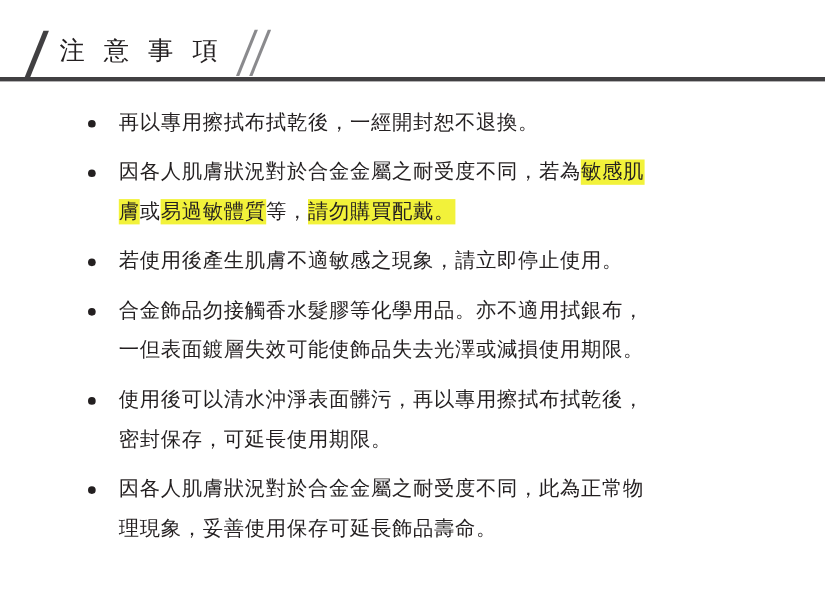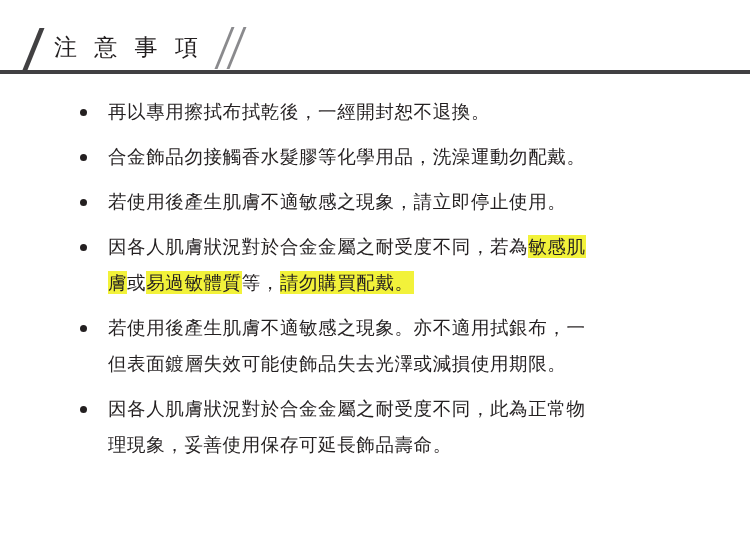--- a/index.html
+++ b/index.html
@@ -135,20 +135,20 @@
     <div class="header-inner">
       <span class="slash"></span>
       <span class="header-title">注 意 事 項</span>
       <span class="slash-right"></span>
     </div>
     <div class="header-rule"></div>
   </div>
 
   <ul class="list" id="notice-list">
       <li class="list-item"><span>再以專用擦拭布拭乾後，一經開封恕不退換。</span></li>
-      <li class="list-item"><span>合金飾品勿接觸香水髮膠等化學用品，洗澡運動勿配戴。</span></li>
+      <li class="list-item"><span>因各人肌膚狀況對於合金金屬之耐受度不同，若為</span><span class="hl" style="background: rgb(242, 242, 58);">敏感肌膚</span><span>或</span><span class="hl" style="background: rgb(242, 242, 58);">易過敏體質</span><span>等，</span><span class="hl" style="background: rgb(242, 242, 58);">請勿購買配戴。</span></li>
       <li class="list-item"><span>若使用後產生肌膚不適敏感之現象，請立即停止使用。</span></li>
-      <li class="list-item"><span>因各人肌膚狀況對於合金金屬之耐受度不同，若為</span><span class="hl" style="background: rgb(242, 242, 58);">敏感肌膚</span><span>或</span><span class="hl" style="background: rgb(242, 242, 58);">易過敏體質</span><span>等，</span><span class="hl" style="background: rgb(242, 242, 58);">請勿購買配戴。</span></li>
-      <li class="list-item"><span>若使用後產生肌膚不適敏感之現象。亦不適用拭銀布，一但表面鍍層失效可能使飾品失去光澤或減損使用期限。</span></li>
+      <li class="list-item"><span>合金飾品勿接觸香水髮膠等化學用品。亦不適用拭銀布，一但表面鍍層失效可能使飾品失去光澤或減損使用期限。</span></li>
+      <li class="list-item"><span>使用後可以清水沖淨表面髒污，再以專用擦拭布拭乾後，密封保存，可延長使用期限。</span></li>
       <li class="list-item"><span>因各人肌膚狀況對於合金金屬之耐受度不同，此為正常物理現象，妥善使用保存可延長飾品壽命。</span></li>
     </ul>
 
 </div>
 
 </body></html>

